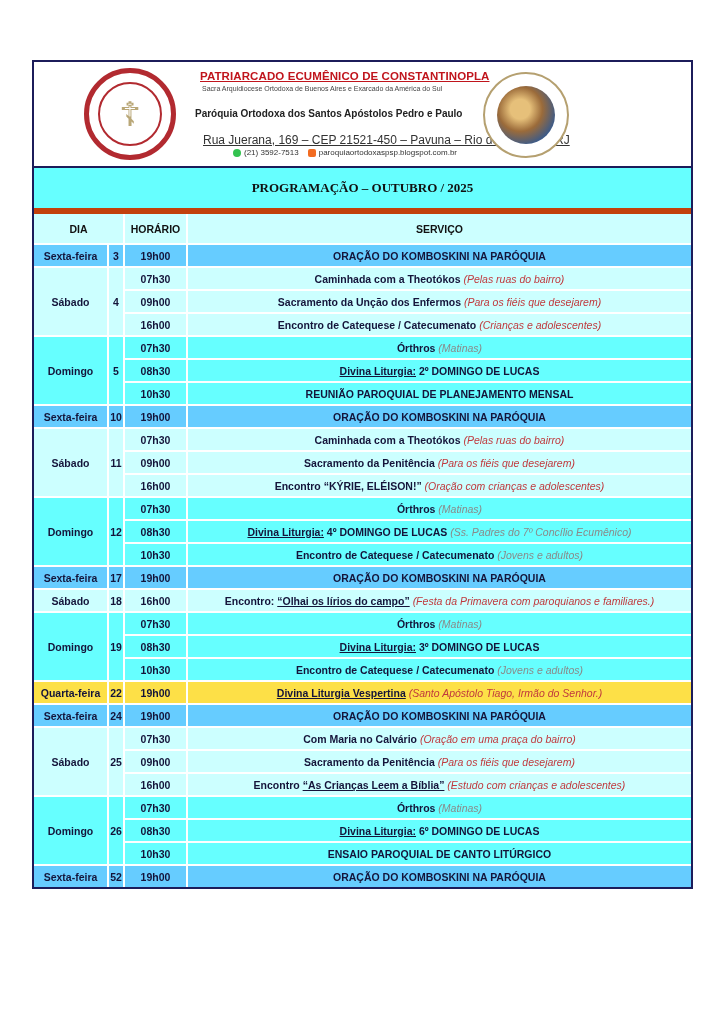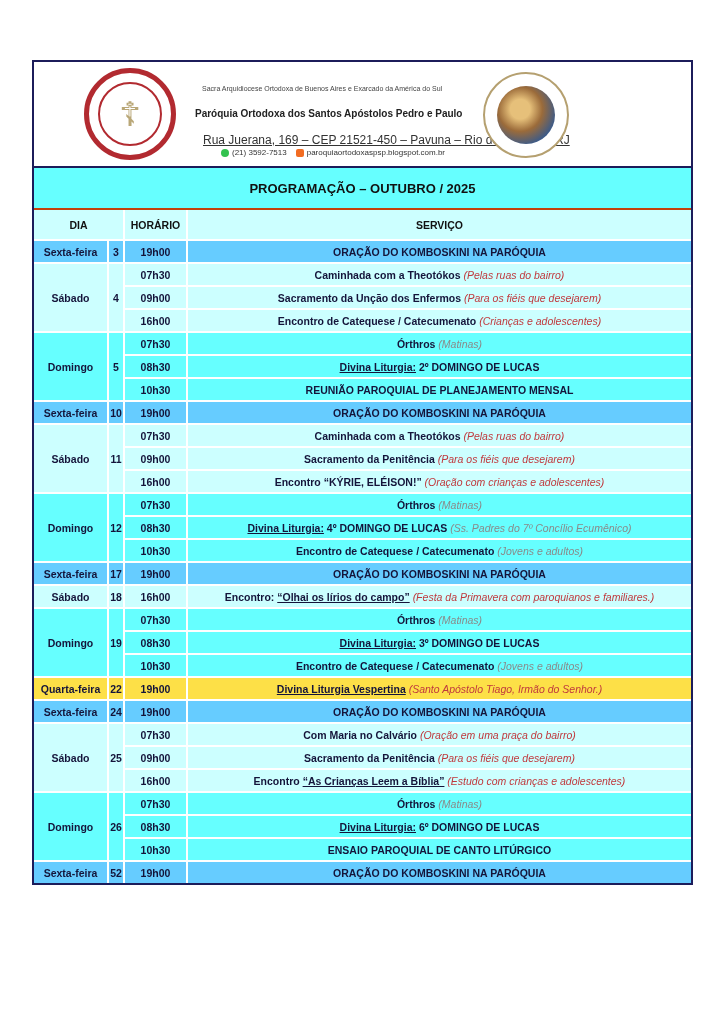--- a/index.html
+++ b/index.html
@@ -7,26 +7,26 @@
   .sheet { position:absolute; left:32px; top:60px; width:657px; border:2px solid #1c1c5a; box-sizing:content-box; }
   .header { height:104px; background:#fff; position:relative; border-bottom:2px solid #1c1c5a; }
   .logo-left { position:absolute; left:50px; top:6px; width:92px; height:92px; border-radius:50%; background:#fff; border:5px solid #b22a30; box-sizing:border-box; display:flex; align-items:center; justify-content:center; }
   .logo-left .inner { width:60px; height:60px; border-radius:50%; border:2px solid #b22a30; display:flex; align-items:center; justify-content:center; color:#b9a777; font-size:34px; font-family:"DejaVu Serif", serif; }
   .logo-right { position:absolute; left:449px; top:10px; width:86px; height:86px; border-radius:50%; border:2px solid #b5a070; box-sizing:border-box; background:#fff; display:flex; align-items:center; justify-content:center; }
   .logo-right .icon { width:58px; height:58px; border-radius:50%; background:radial-gradient(circle at 40% 40%, #e6c07a 0 20%, #9b6b3a 45%, #3a5a8a 75%, #c89a50 100%); }
   .h-title { position:absolute; left:166px; top:8px; font-size:11.5px; font-weight:bold; color:#c0141c; text-decoration:underline; letter-spacing:0.1px; }
   .h-sub { position:absolute; left:168px; top:23px; font-size:7px; color:#444; }
   .h-parish { position:absolute; left:161px; top:46px; font-size:10px; font-weight:bold; color:#222;text-align:right; }
   .h-address { position:absolute; left:169px; top:71px; font-size:12px; color:#333; text-decoration:underline; }
-  .h-contact { position:absolute; left:187px; top:86px; font-size:8px; color:#333; display:flex; align-items:center; gap:3px; }
+  .h-contact { position:absolute; left:199px; top:86px; font-size:8px; color:#333; display:flex; align-items:center; gap:3px; }
   .wa-icon { display:inline-block; width:8px; height:8px; border-radius:50%; background:#33c24f; }
   .blog-icon { display:inline-block; width:8px; height:8px; border-radius:2px; background:#f26c22; margin-left:6px; }
   table { width:100%; border-collapse:collapse; table-layout:fixed; }
   td, th { padding:0; text-align:center; vertical-align:middle; font-size:10.5px; font-weight:bold; color:#14143a; border:2px solid #ffffff; }
-  .title-row td { height:40px; background:#66ffff; font-size:13px; border:none; border-bottom:2px solid #c2410c; color:#111; }
+  .title-row td { height:40px; background:#66ffff; font-size:13px; border:none; border-bottom:6px solid #c2410c; color:#111;font-family:Liberation Serif, serif; }
   .colhead td { height:29px; background:#ccffff; font-size:10.5px; color:#111; }
   tr.r td { height:21px; }
   .fri td { background:#66ccff;margin-left:30px; }
   .sat td { background:#ccffff; }
   .sun td { background:#66ffff; }
   .wed td { background:#fde047; }
   .note { font-style:italic; font-weight:normal; color:#c0393d; }
   .note.grey { color:#8a8a8a; }
   .u { text-decoration:underline; }
   td:first-child { border-left:none; }
@@ -34,20 +34,21 @@
   tbody tr:last-child td { border-bottom:none; }
 </style>
 </head>
 <body>
 
 <div class="sheet">
   <div class="header">
     <div class="logo-left">
         <div class="inner">☦</div>
       </div>
+    <div class="h-title">PATRIARCADO ECUMÊNICO DE CONSTANTINOPLA</div>
     <div class="h-sub">Sacra Arquidiocese Ortodoxa de Buenos Aires e Exarcado da América do Sul</div>
     <div class="h-parish">Paróquia Ortodoxa dos Santos Apóstolos Pedro e Paulo</div>
     <div class="h-address">Rua Juerana, 169 – CEP 21521-450 – Pavuna – Rio de Janeiro – RJ</div>
     <div class="h-contact">
       <span class="wa-icon"></span>
       <span>(21) 3592-7513</span>
       <span class="blog-icon"></span>
       <span>paroquiaortodoxaspsp.blogspot.com.br</span>
     </div>
     <div class="logo-right">

